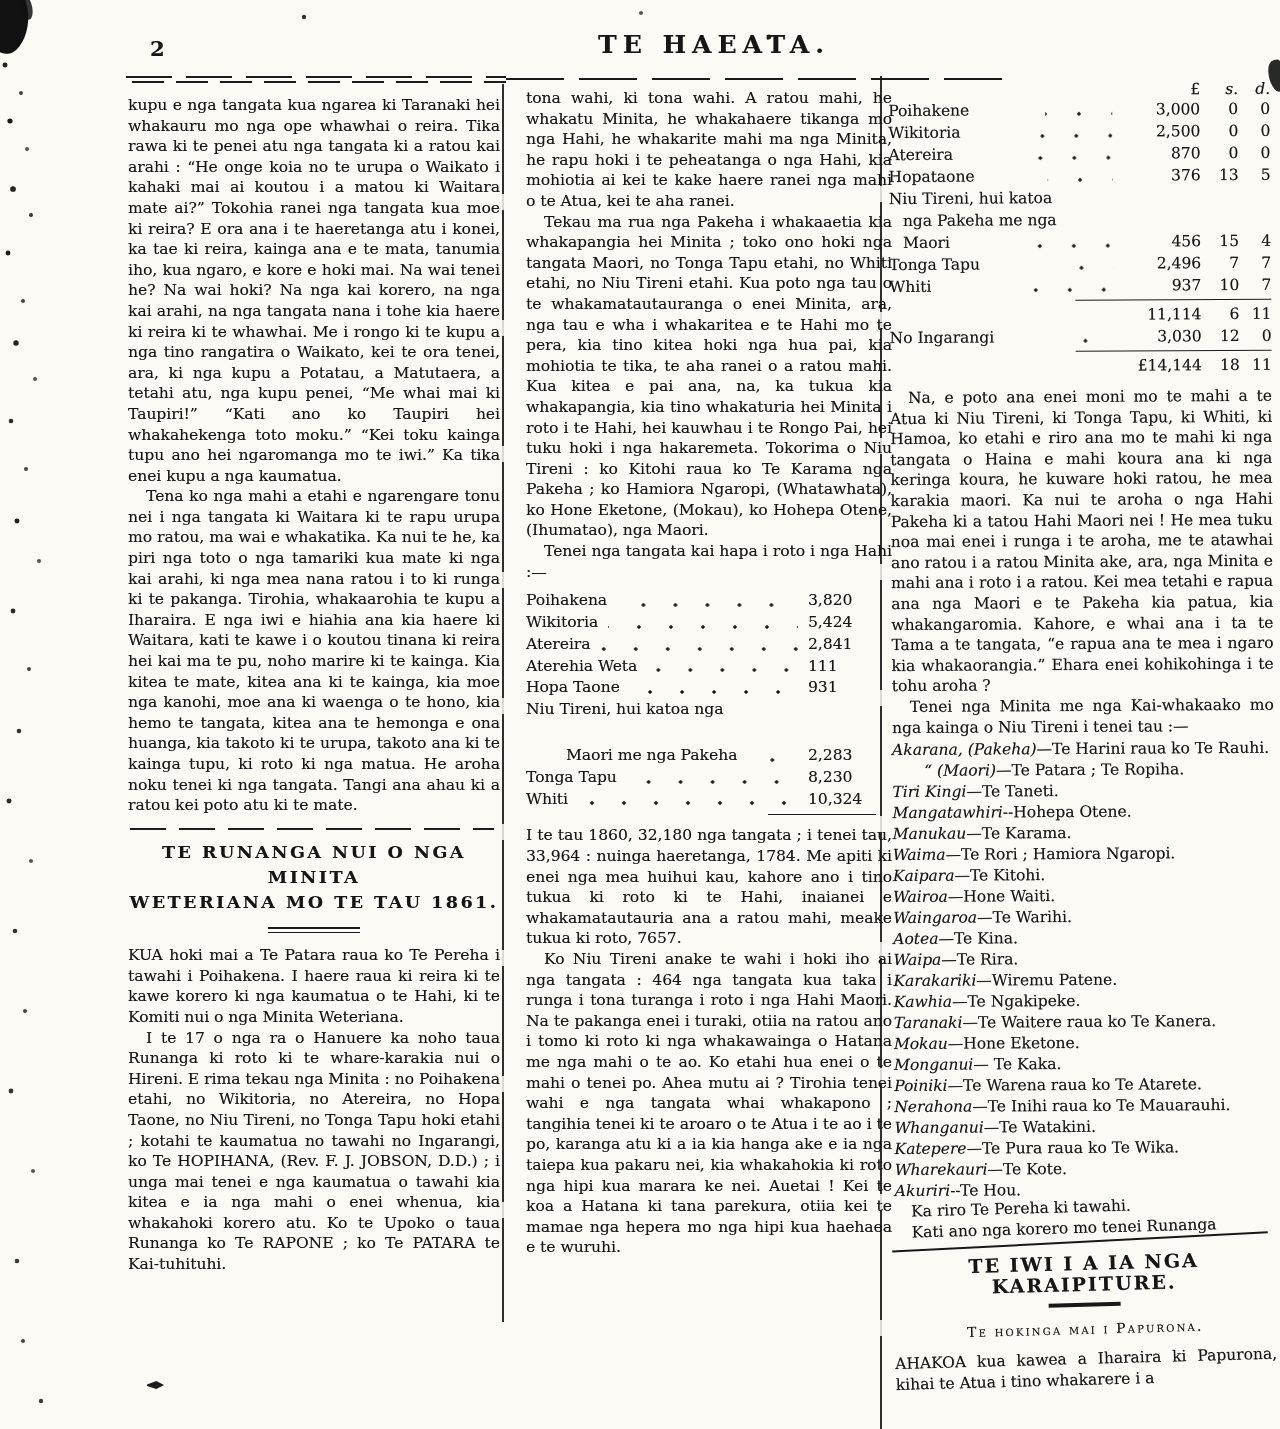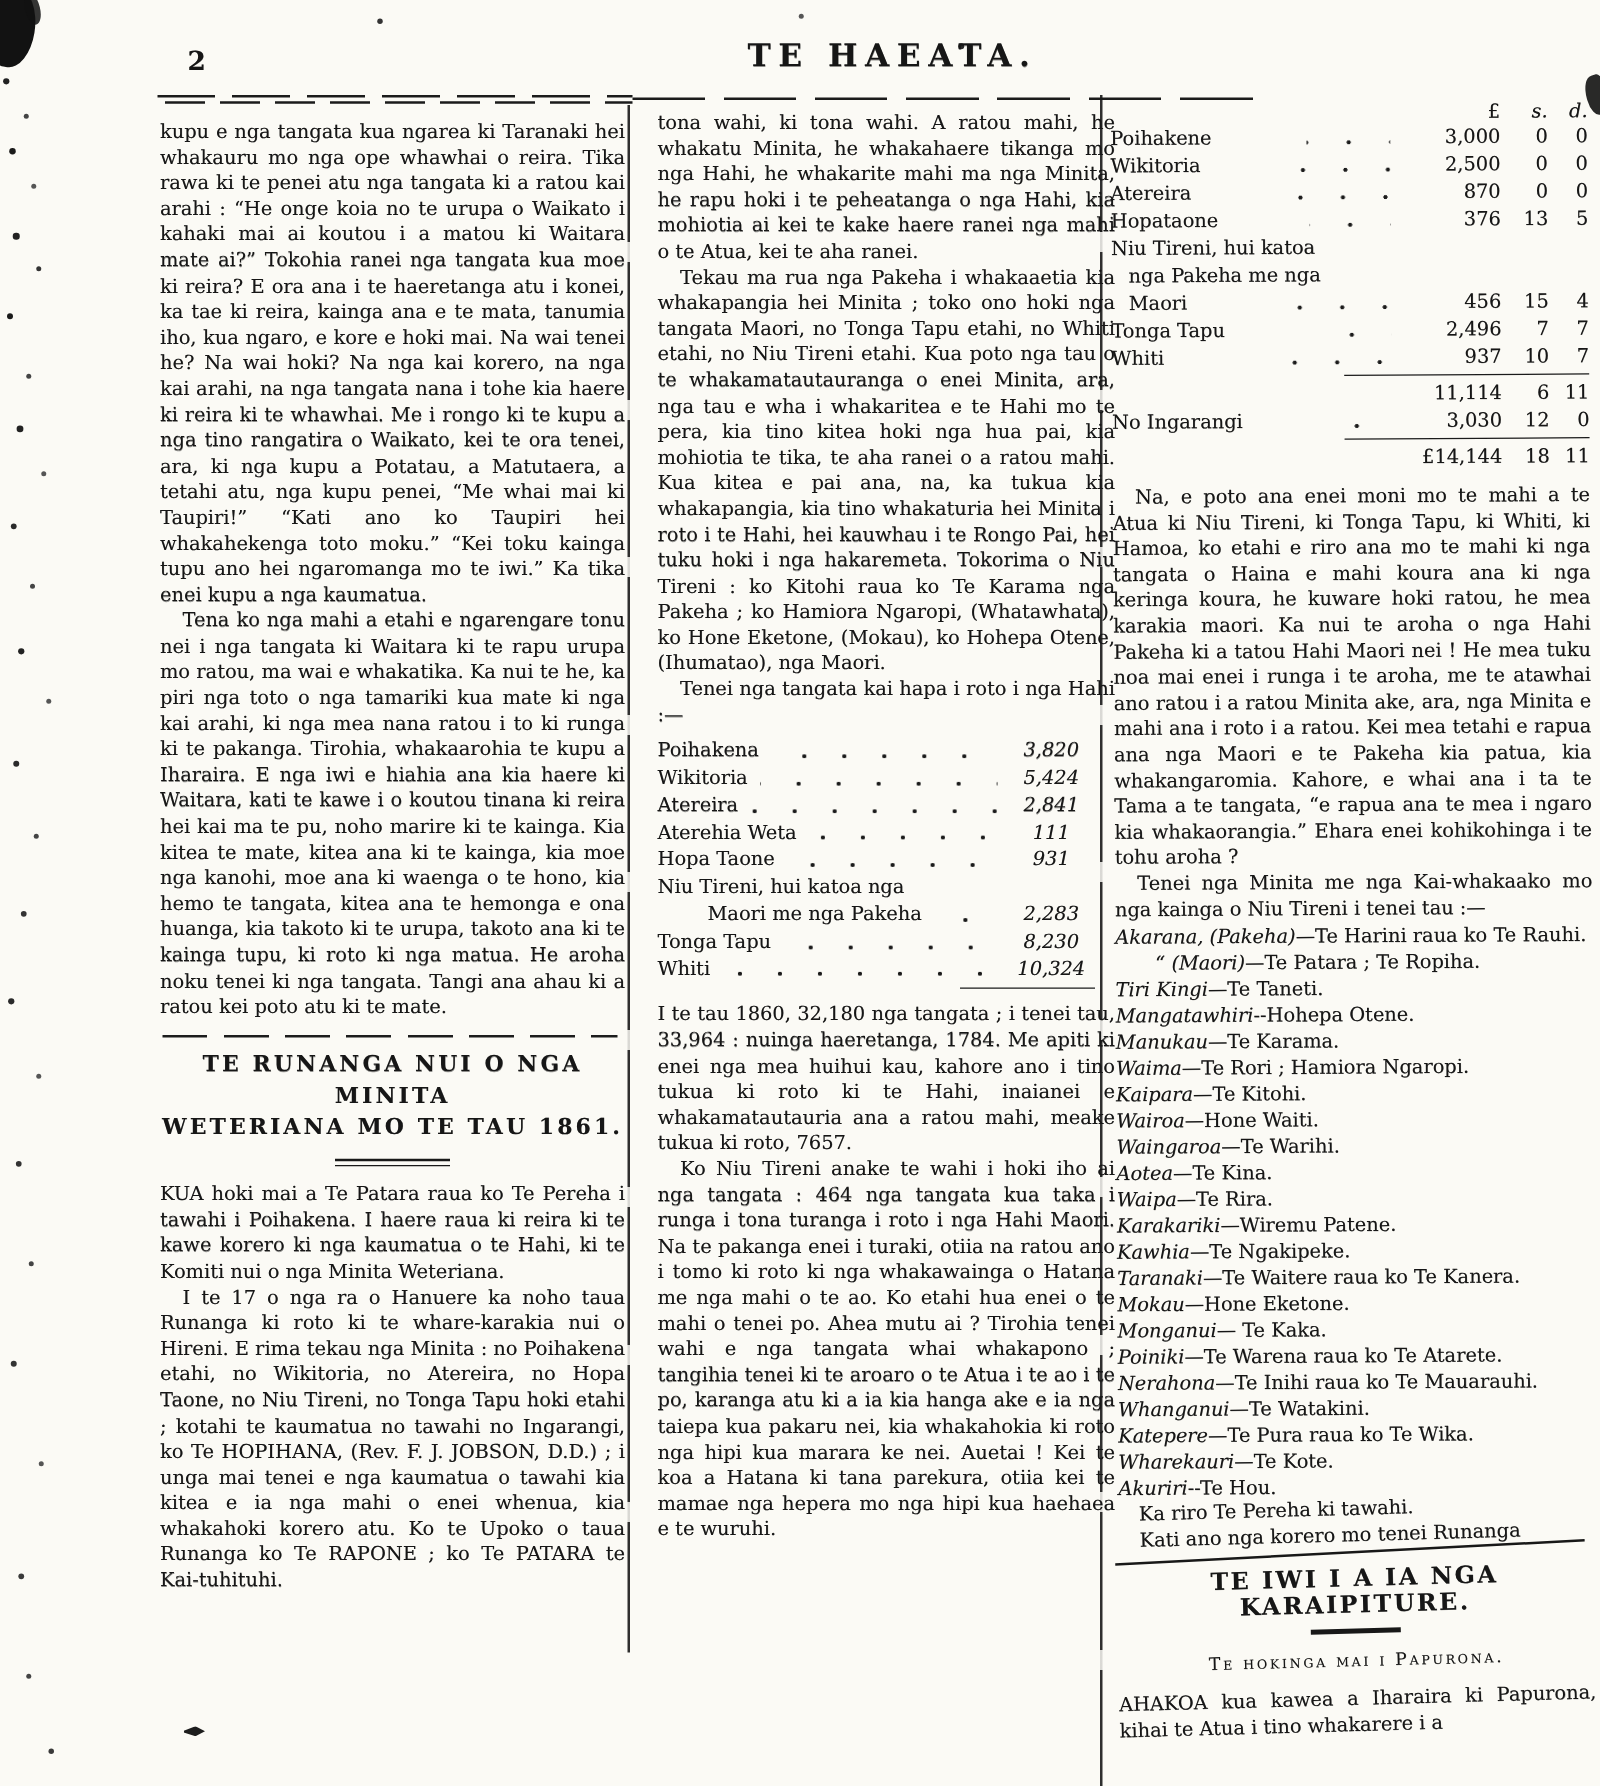--- a/index.html
+++ b/index.html
@@ -32,25 +32,25 @@
   .broken{height:2.4px;margin:12px 6px 10px 2px;
     background:repeating-linear-gradient(90deg,#1c1c1c 0 36px,rgba(0,0,0,0) 36px 49px);}
   .short-double{width:92px;height:3px;margin:9px auto 12px;
     border-top:2.2px solid #191919;border-bottom:1.2px solid #191919;}
   .art-heading{margin:6px 0 12px;text-align:center;font-size:17.5px;font-weight:700;
     letter-spacing:2.5px;line-height:25px;}
   
   .mtable{margin:8px 0 10px;}
   .mrow{display:flex;line-height:21.8px;}
   .mrow .mlabel{white-space:nowrap;}
-  .mrow.cont2{padding-left:40px;}
+  .mrow.cont2{padding-left:40px;margin-top:24px;}
   .leader{flex:1 1 auto;min-width:16px;height:6px;margin:0 10px 4px 10px;align-self:flex-end;
     background-image:radial-gradient(circle,#1b1b1b 1.45px,rgba(0,0,0,0) 1.9px);
     background-size:32px 6px;background-position:50% 100%;background-repeat:repeat-x;}
-  .mval{width:66px;text-align:center;margin-right:18px;white-space:nowrap;font-style:italic;}
+  .mval{width:66px;text-align:left;margin-right:18px;white-space:nowrap;}
   .mtotal-rule{width:108px;margin:4px 16px 2px auto;border-top:1.6px solid #1b1b1b;}
   .mrow.total .mval{margin-top:2px;}
   
   .cash{margin:2px 0 10px;}
   .cash-row{display:flex;line-height:22px;}
   .cash-label{flex:1 1 auto;white-space:nowrap;}
   .cash-l{width:80px;text-align:right;white-space:nowrap;}
   .cash-s{width:38px;text-align:right;}
   .cash-d{width:32px;text-align:right;}
   .cash-head{font-style:italic;line-height:18px;}

